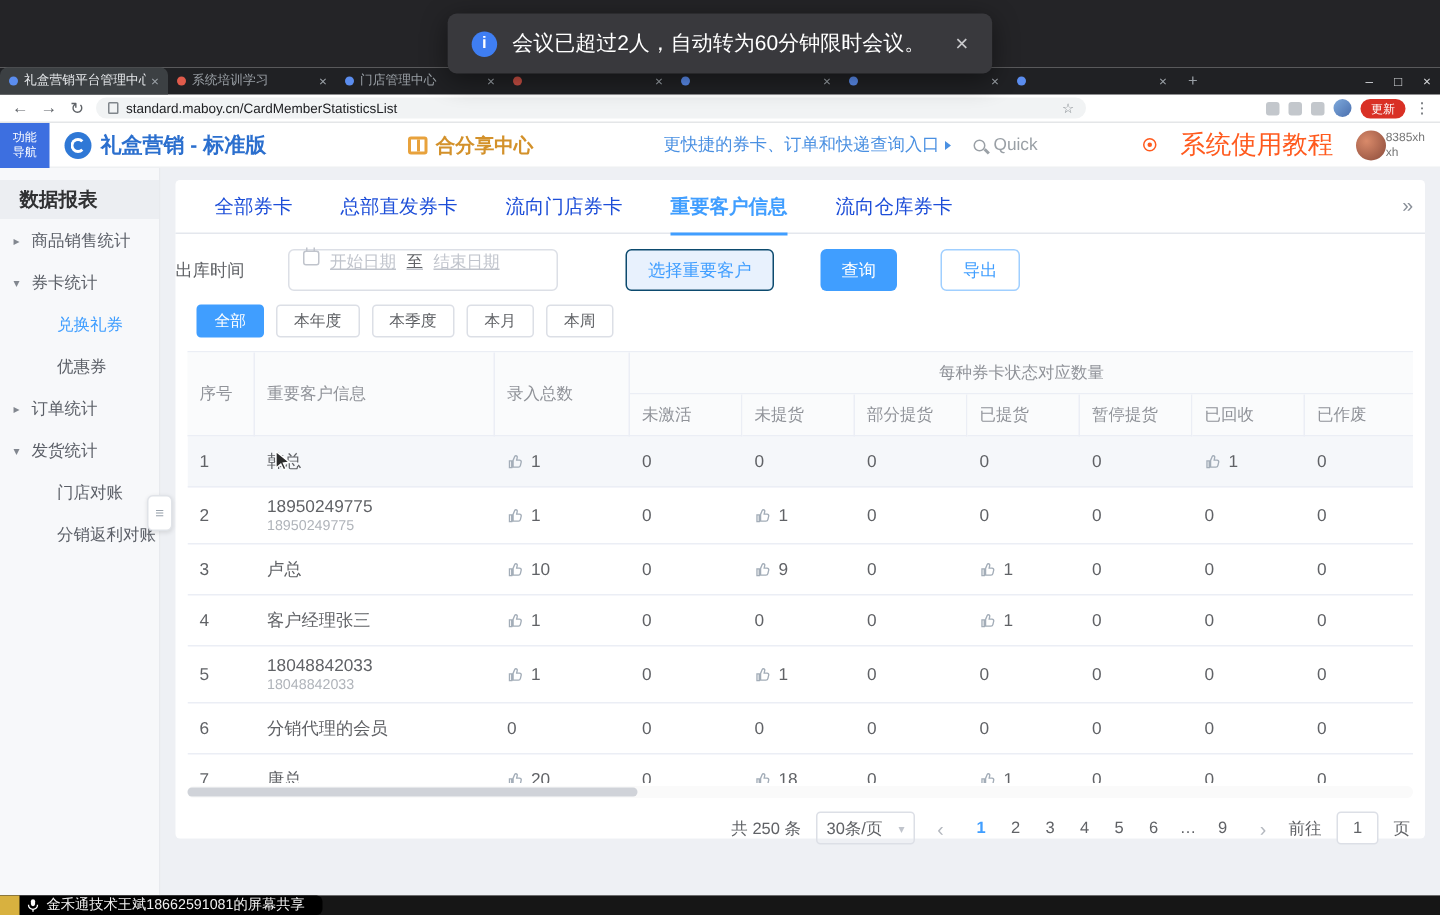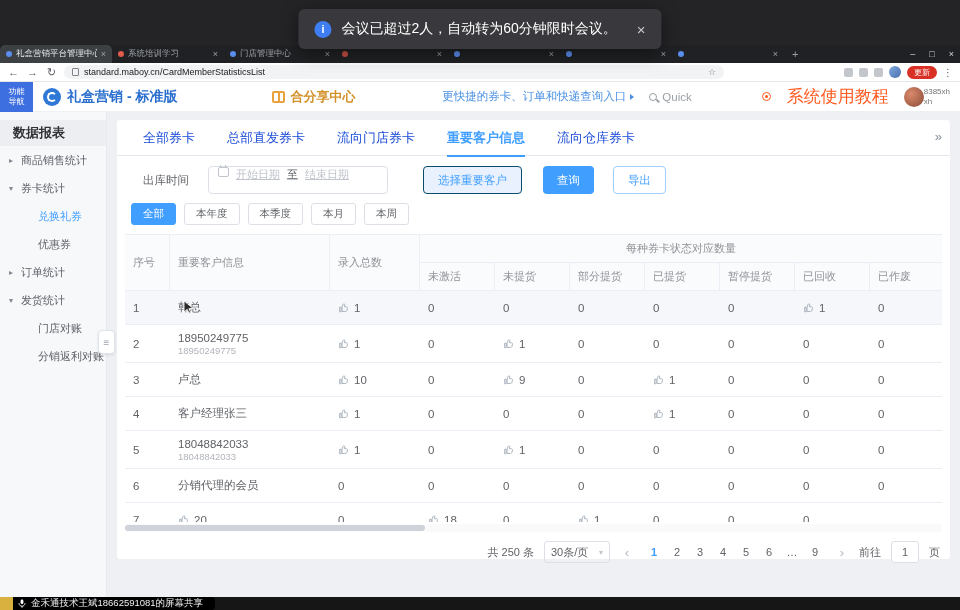--- a/index.html
+++ b/index.html
@@ -85,21 +85,21 @@
 
   .content { flex:1; position:relative; min-width:0; }
   .card { position:absolute; left:10px; top:8px; width:833px; height:439px; background:#fff; border-radius:3px; }
 
   .ctabs { height:36px; border-bottom:1px solid #e4e7ed; display:flex; align-items:center; padding:0 10px; position:relative; }
   .ctab { font-size:13px; color:#1d4ed8; padding:0 16px; height:36px; display:flex; align-items:center; position:relative; white-space:nowrap; }
   .ctab.active { color:#409eff; font-weight:bold; }
   .ctab.active::after { content:''; position:absolute; left:16px; right:16px; bottom:-1px; height:2px; background:#409eff; }
   .collapse-btn { position:absolute; right:8px; top:9px; color:#8a9099; font-size:13px; }
 
-  .filter-row { display:flex; align-items:center; gap:19px; padding:10px 26px 6px; }
+  .filter-row { display:flex; align-items:center; gap:29px; padding:10px 0 6px; }
   .f-label { font-size:11.5px; color:#606266; white-space:nowrap; }
   .date-range { width:180px; height:28px; border:1px solid #dcdfe6; border-radius:4px; background:#fff;
                 display:flex; align-items:flex-start; gap:7px; padding:0 9px; font-size:11px; color:#c0c4cc;text-decoration:underline; }
   .cal-icon { width:11px; height:10px; border:1.3px solid #c0c4cc; border-radius:2px; position:relative; flex:none; }
   .cal-icon::before { content:''; position:absolute; top:-3px; left:1px; width:1.3px; height:3px; background:#c0c4cc; box-shadow:5px 0 0 #c0c4cc; }
   .range-sep { color:#606266; }
   .btn { height:28px; border-radius:4px; font-size:11.5px; display:flex; align-items:center; justify-content:center; padding:0 14px; white-space:nowrap; }
   .btn-softblue { background:#e8f1fd; color:#409eff; border:1px solid #0c4a6e; margin-left:16px; }
   .btn-primary { background:#409eff; color:#fff; margin-left:2px; }
   .btn-outline { background:#fff; color:#409eff; border:1px solid #a0cfff; }
@@ -588,20 +588,23 @@
                   </div>
                   <div class="td">
                     <span>0</span>
                   </div>
                   <div class="td">
                     <span>0</span>
                   </div>
                 </div>
                 <div class="trow">
                   <div class="td">7</div>
+                  <div class="td td-name">
+                    <div>唐总</div>
+                  </div>
                   <div class="td">
                     <span class="cicon">
                       <svg viewBox="0 0 16 16" width="12" height="12">
                         <path d="M2.2 7h2v6h-2zM5.4 12.6h4.8c.8 0 1.5-.55 1.68-1.32l.75-3.1c.23-.95-.5-1.88-1.48-1.88H8.6l.5-2.4c.15-.75-.42-1.45-1.18-1.45-.45 0-.87.25-1.08.66L5.4 6.6z" fill="none" stroke="#a3adb8" stroke-width="1.2"></path>
                       </svg>
                     </span>
                     <span>20</span>
                   </div>
                   <div class="td">
                     <span>0</span>

